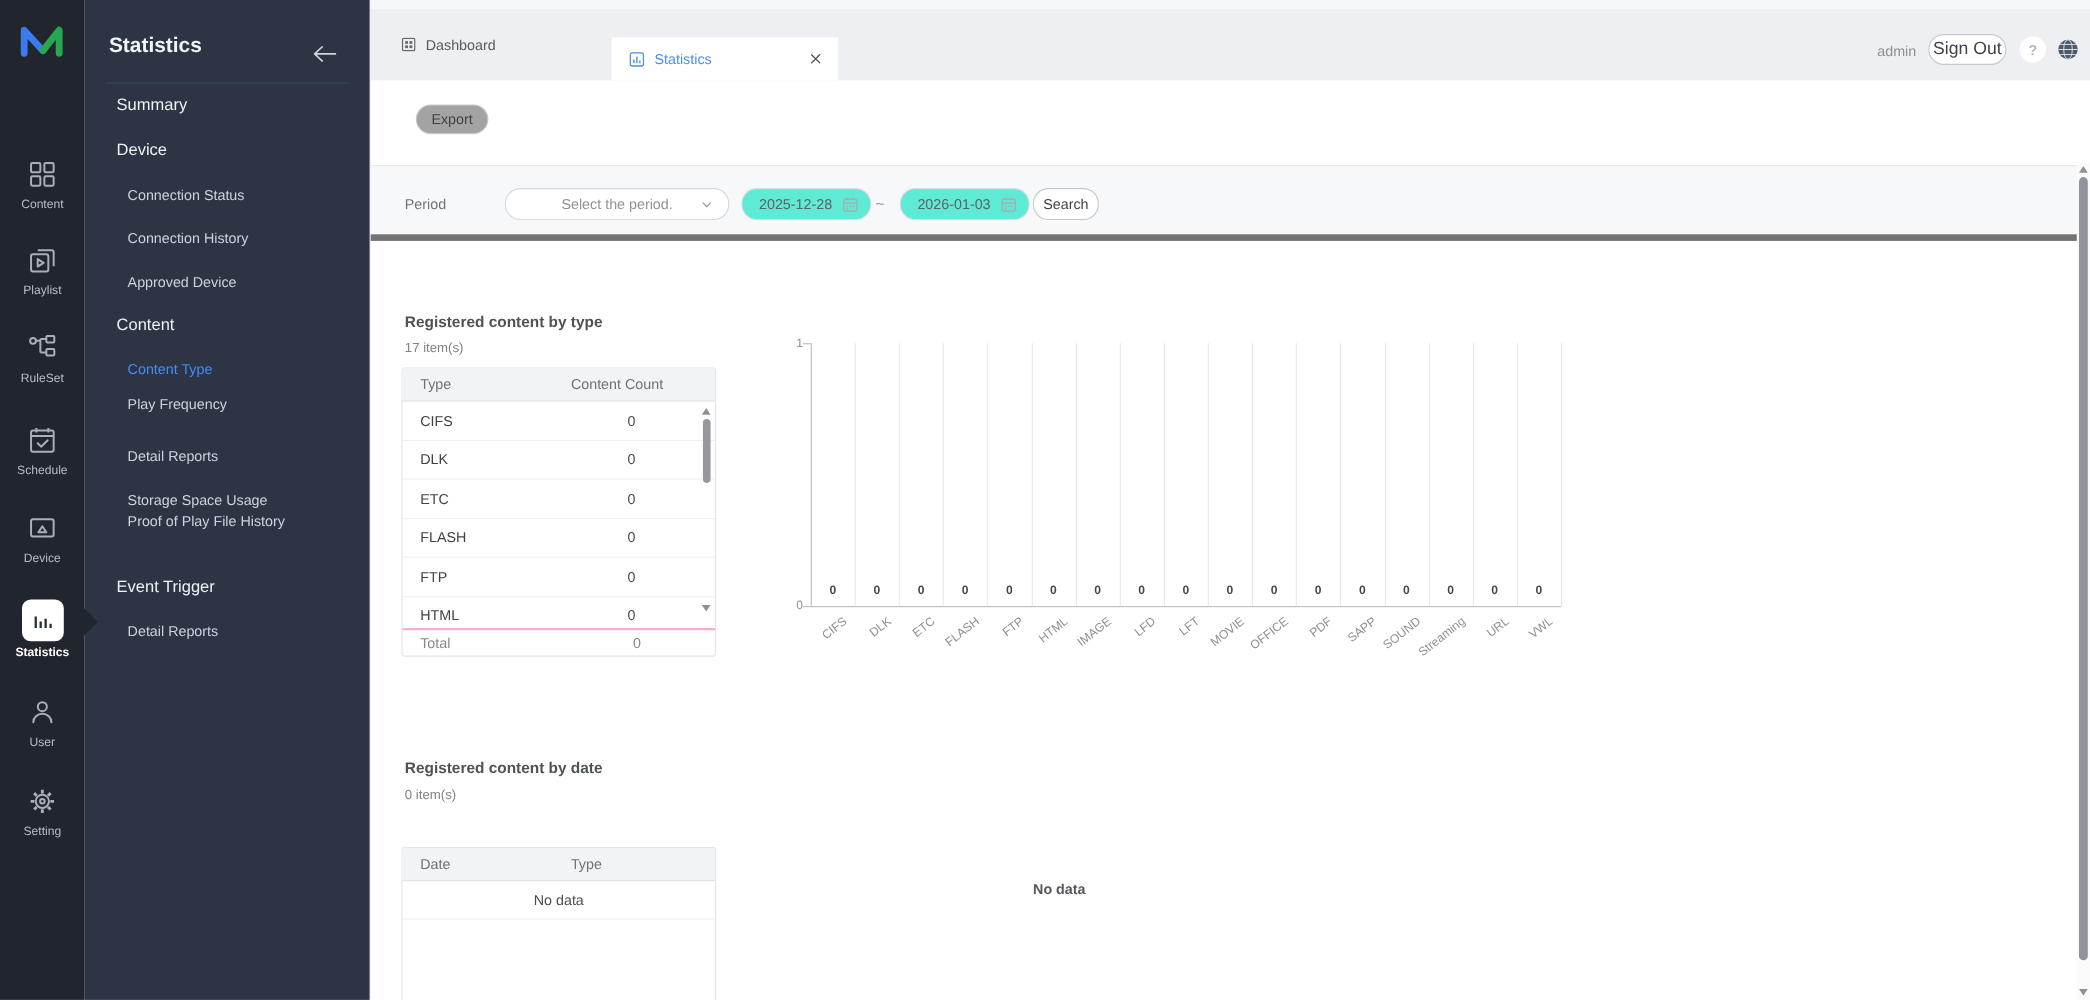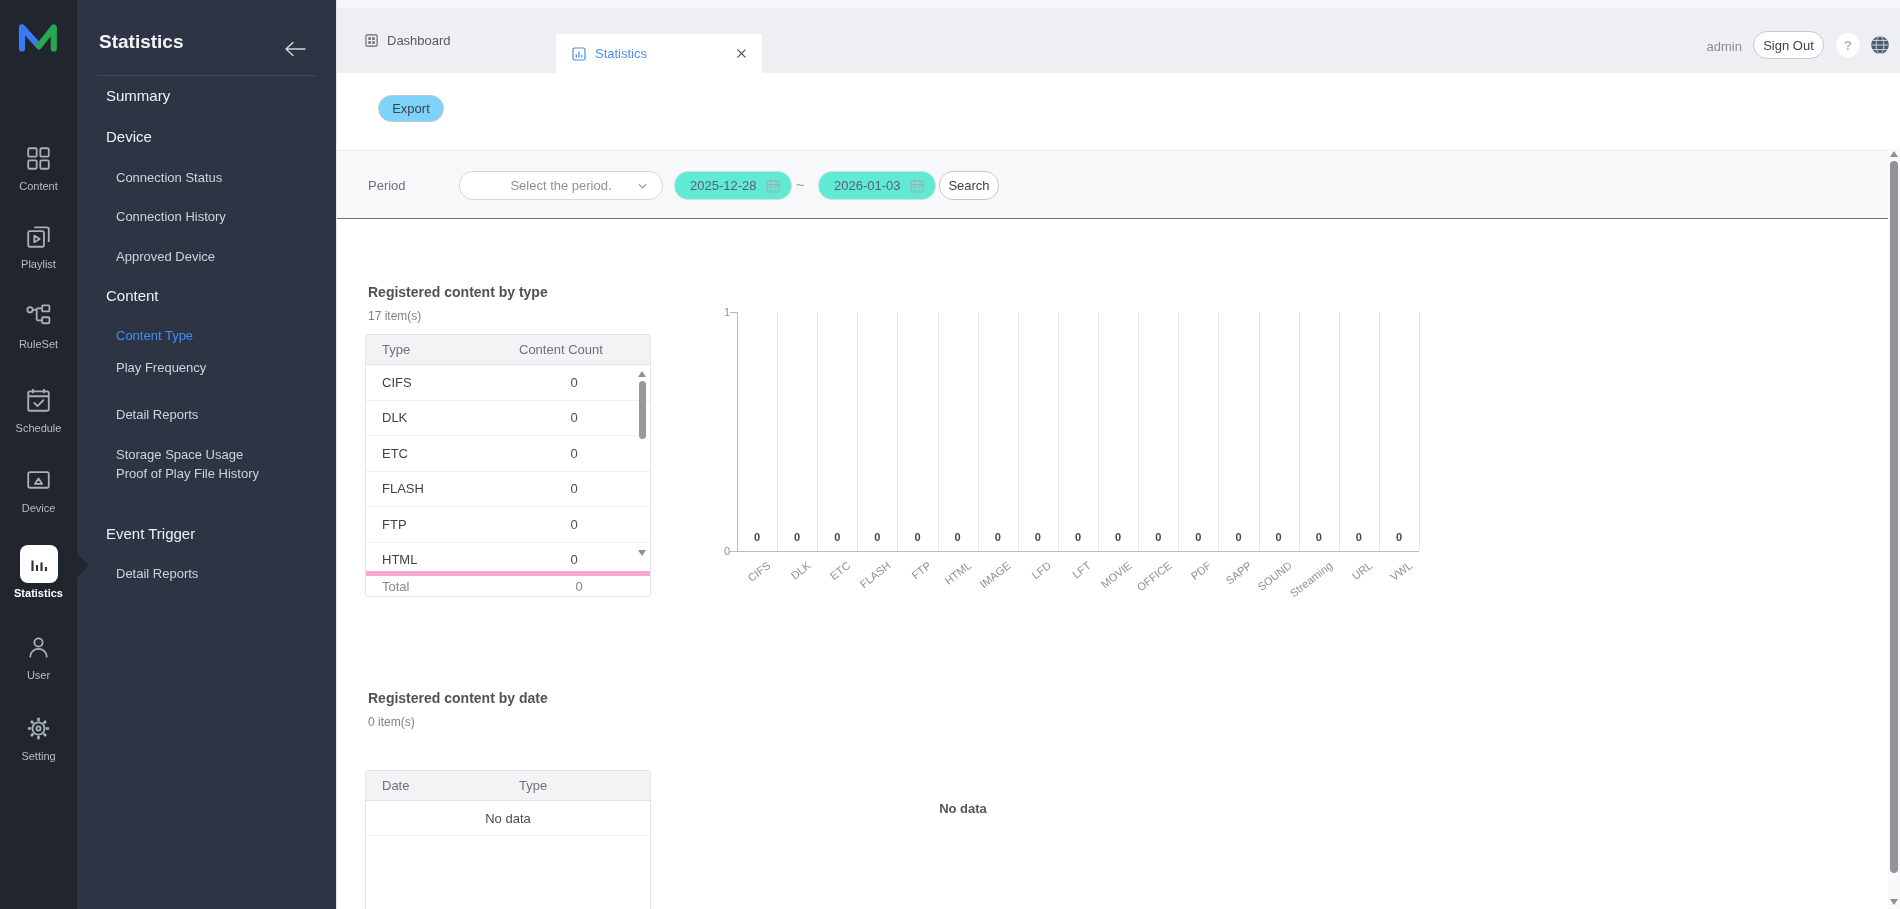--- a/index.html
+++ b/index.html
@@ -32,28 +32,28 @@
   #topstrip { position:absolute; left:0; top:0; right:0; height:8px; background:#f6f7f8; }
   #tabbar { position:absolute; left:0; top:8px; right:0; height:65px; background:#edeff2; }
   .tab { position:absolute; display:flex; align-items:center; cursor:pointer; }
   #tab-dashboard { left:28px; top:0; height:65px; gap:9px; }
   #tab-dashboard .tab-label { font-size:13px; color:#565a5f; }
   #tab-statistics { left:219px; top:26px; height:39px; width:206px; background:#fff; padding-left:16px; gap:9px; }
   #tab-statistics .tab-label { font-size:13px; color:#4a8fe8; }
   #tab-close { position:absolute; right:15px; top:14px; width:11px; height:11px; cursor:pointer; }
 
   #hdr-admin { position:absolute; right:158px; top:31px; font-size:13px; color:#8b8f94; }
-  #hdr-signout { position:absolute; right:76px; top:23px; width:71px; height:28px; border:1px solid #c7cacd; border-radius:14px; background:#fff; font-size:13px; color:#3f4347; display:flex; align-items:center; justify-content:center; cursor:pointer; }
+  #hdr-signout { position:absolute; right:76px; top:23px; width:71px; height:28px; border:1px solid #c7cacd; border-radius:14px; background:#fff; font-size:16px; color:#3f4347; display:flex; align-items:center; justify-content:center; cursor:pointer; }
   #hdr-help { position:absolute; right:40px; top:25px; width:24px; height:24px; border-radius:50%; background:#fff; color:#b3b6b9; font-size:13px; font-weight:bold; display:flex; align-items:center; justify-content:center; cursor:pointer; }
   #hdr-globe { position:absolute; right:9px; top:26px; width:22px; height:22px; cursor:pointer; }
 
-  #export-btn { position:absolute; left:41px; top:95px; width:66px; height:27px; border:1px solid #c6c9cc; border-radius:14px; background:#7dd3fc; font-size:13px; color:#3f4347; display:flex; align-items:center; justify-content:center; cursor:pointer; }
-
-  
-  #filterbar { position:absolute; left:0; right:0; top:150px; height:69px; background:#f7f8f9; border-top:1px solid #e7e8ea; border-bottom:1px solid #737373; }
+  #export-btn { position:absolute; left:41px; top:95px; width:66px; height:27px; border:1px solid #c6c9cc; border-radius:14px; background:#a3a3a3; font-size:13px; color:#3f4347; display:flex; align-items:center; justify-content:center; cursor:pointer; }
+
+  
+  #filterbar { position:absolute; left:0; right:0; top:150px; height:69px; background:#f7f8f9; border-top:1px solid #e7e8ea; border-bottom:6px solid #737373; }
   #period-label { position:absolute; left:31px; top:27px; font-size:13px; color:#6f7377; }
   #period-select { position:absolute; left:122px; top:20px; width:204px; height:29px; background:#fff; border:1px solid #d6d8da; border-radius:14px; font-size:13px; color:#8f9397; display:flex; align-items:center; justify-content:center; cursor:pointer; }
   #period-select .chev { position:absolute; right:14px; top:9px; }
   .date-input { position:absolute; top:20px; width:118px; height:29px; background:#5eead4; border:1px solid #d9dbdd; border-radius:14px; font-size:13px; color:#5d6165; display:flex; align-items:center; padding-left:15px; }
   #date-from { left:337px; } #date-to { left:481px; }
   .cal-icon { position:absolute; right:10px; top:6px; }
   #range-sep { position:absolute; left:459px; top:26px; font-size:14px; color:#8f9397; }
   #search-btn { position:absolute; left:602px; top:20px; width:60px; height:29px; border:1px solid #c6c9cc; border-radius:14px; background:#fff; font-size:13px; color:#3f4347; display:flex; align-items:center; justify-content:center; cursor:pointer; }
 
   
@@ -61,21 +61,21 @@
   .sec-count { position:absolute; left:31px; font-size:12px; color:#7e8286; }
 
   .data-table { position:absolute; left:28px; width:286px; background:#fff; border:1px solid #e2e4e6; border-radius:3px; }
   .t-head { display:flex; height:30px; background:#f2f3f5; border-bottom:1px solid #dfe1e3; align-items:center; font-size:13px; color:#6e7276; }
   .t-head .c1 { width:143px; padding-left:16px; }
   .t-head .c2 { padding-left:10px; }
   .t-body { position:relative; overflow:hidden; }
   .t-row { display:flex; height:35.5px; align-items:center; border-bottom:1px solid #eff0f2; font-size:13px; }
   .t-row .c1 { width:143px; padding-left:16px; color:#3f4347; }
   .t-row .c2 { width:130px; text-align:center; color:#4a4e52; }
-  .t-foot { display:flex; height:25px; align-items:center; border-top:5px solid #f9a8d4; font-size:13px; color:#85898d; }
+  .t-foot { display:flex; height:25px; align-items:center; border-top:2px solid #f9a8d4; font-size:13px; color:#85898d; }
   .t-foot .c1 { width:143px; padding-left:16px; }
   .t-foot .c2 { width:143px; text-align:center; }
   .t-empty { height:35px; line-height:35px; text-align:center; font-size:13px; color:#4a4e52; border-bottom:1px solid #eff0f2; }
 
   
   .tbl-sb { position:absolute; right:3px; top:36px; bottom:32px; width:9px; }
   .sb-up { position:absolute; top:0; left:0; width:0; height:0; border-left:4.5px solid transparent; border-right:4.5px solid transparent; border-bottom:6px solid #8e9194; cursor:pointer; }
   .sb-down { position:absolute; bottom:0; left:0; width:0; height:0; border-left:4.5px solid transparent; border-right:4.5px solid transparent; border-top:6px solid #8e9194; cursor:pointer; }
   .sb-thumb { position:absolute; left:1px; top:10px; width:7px; height:58px; background:#97999c; border-radius:3.5px; cursor:pointer; }
 

